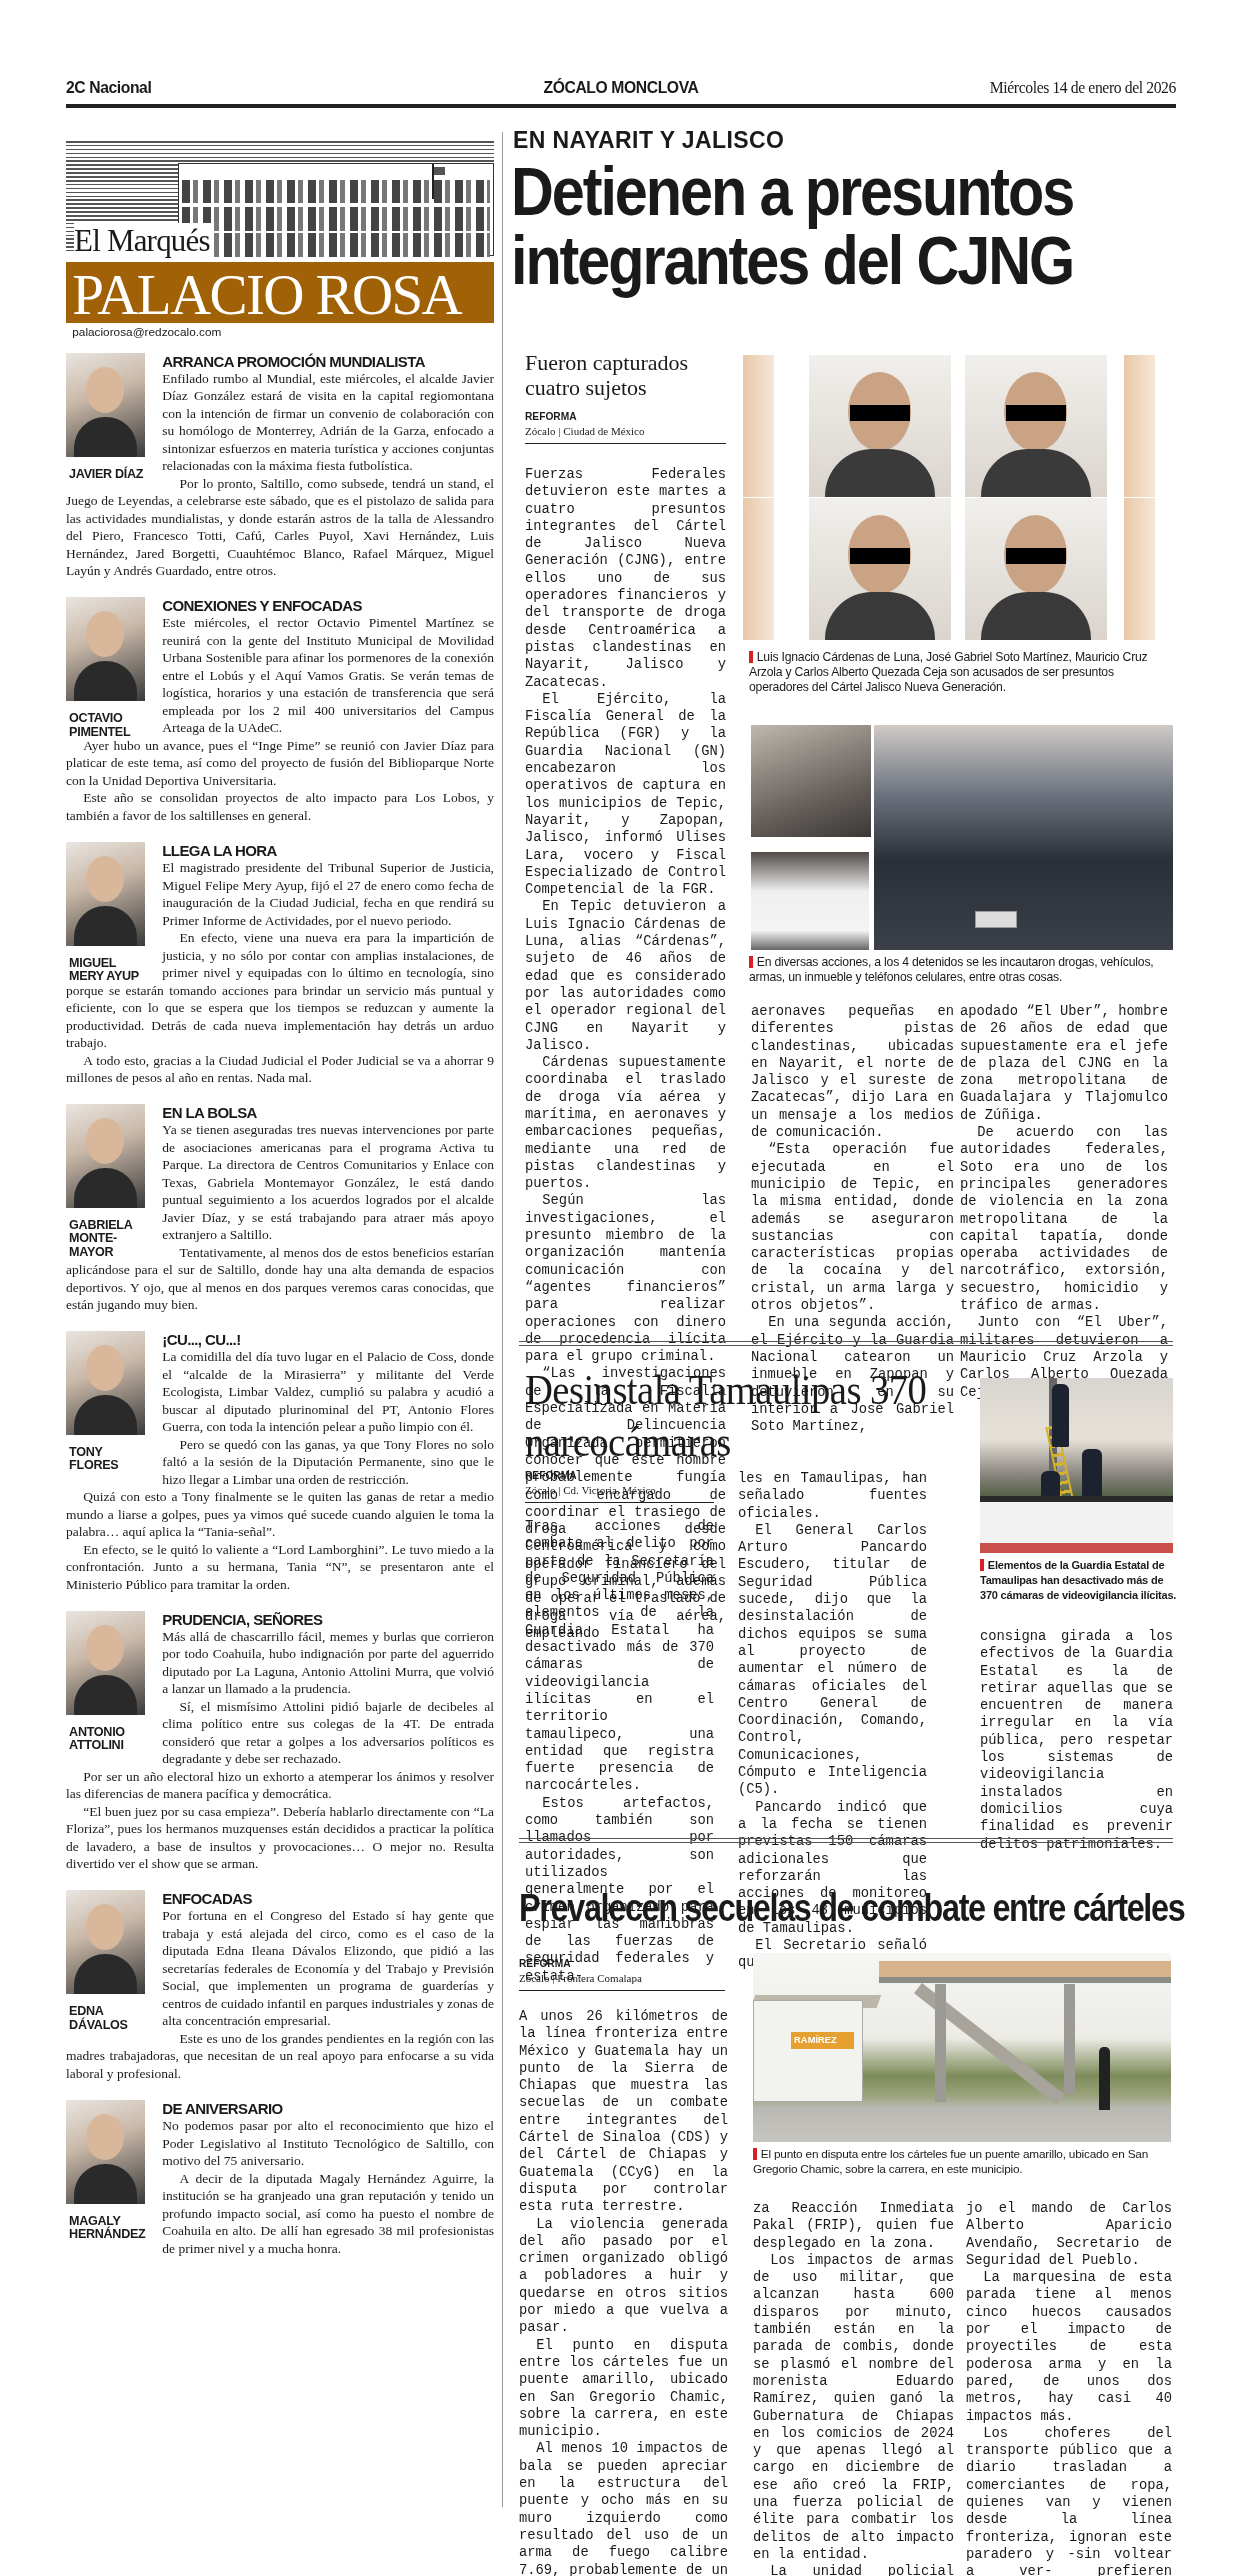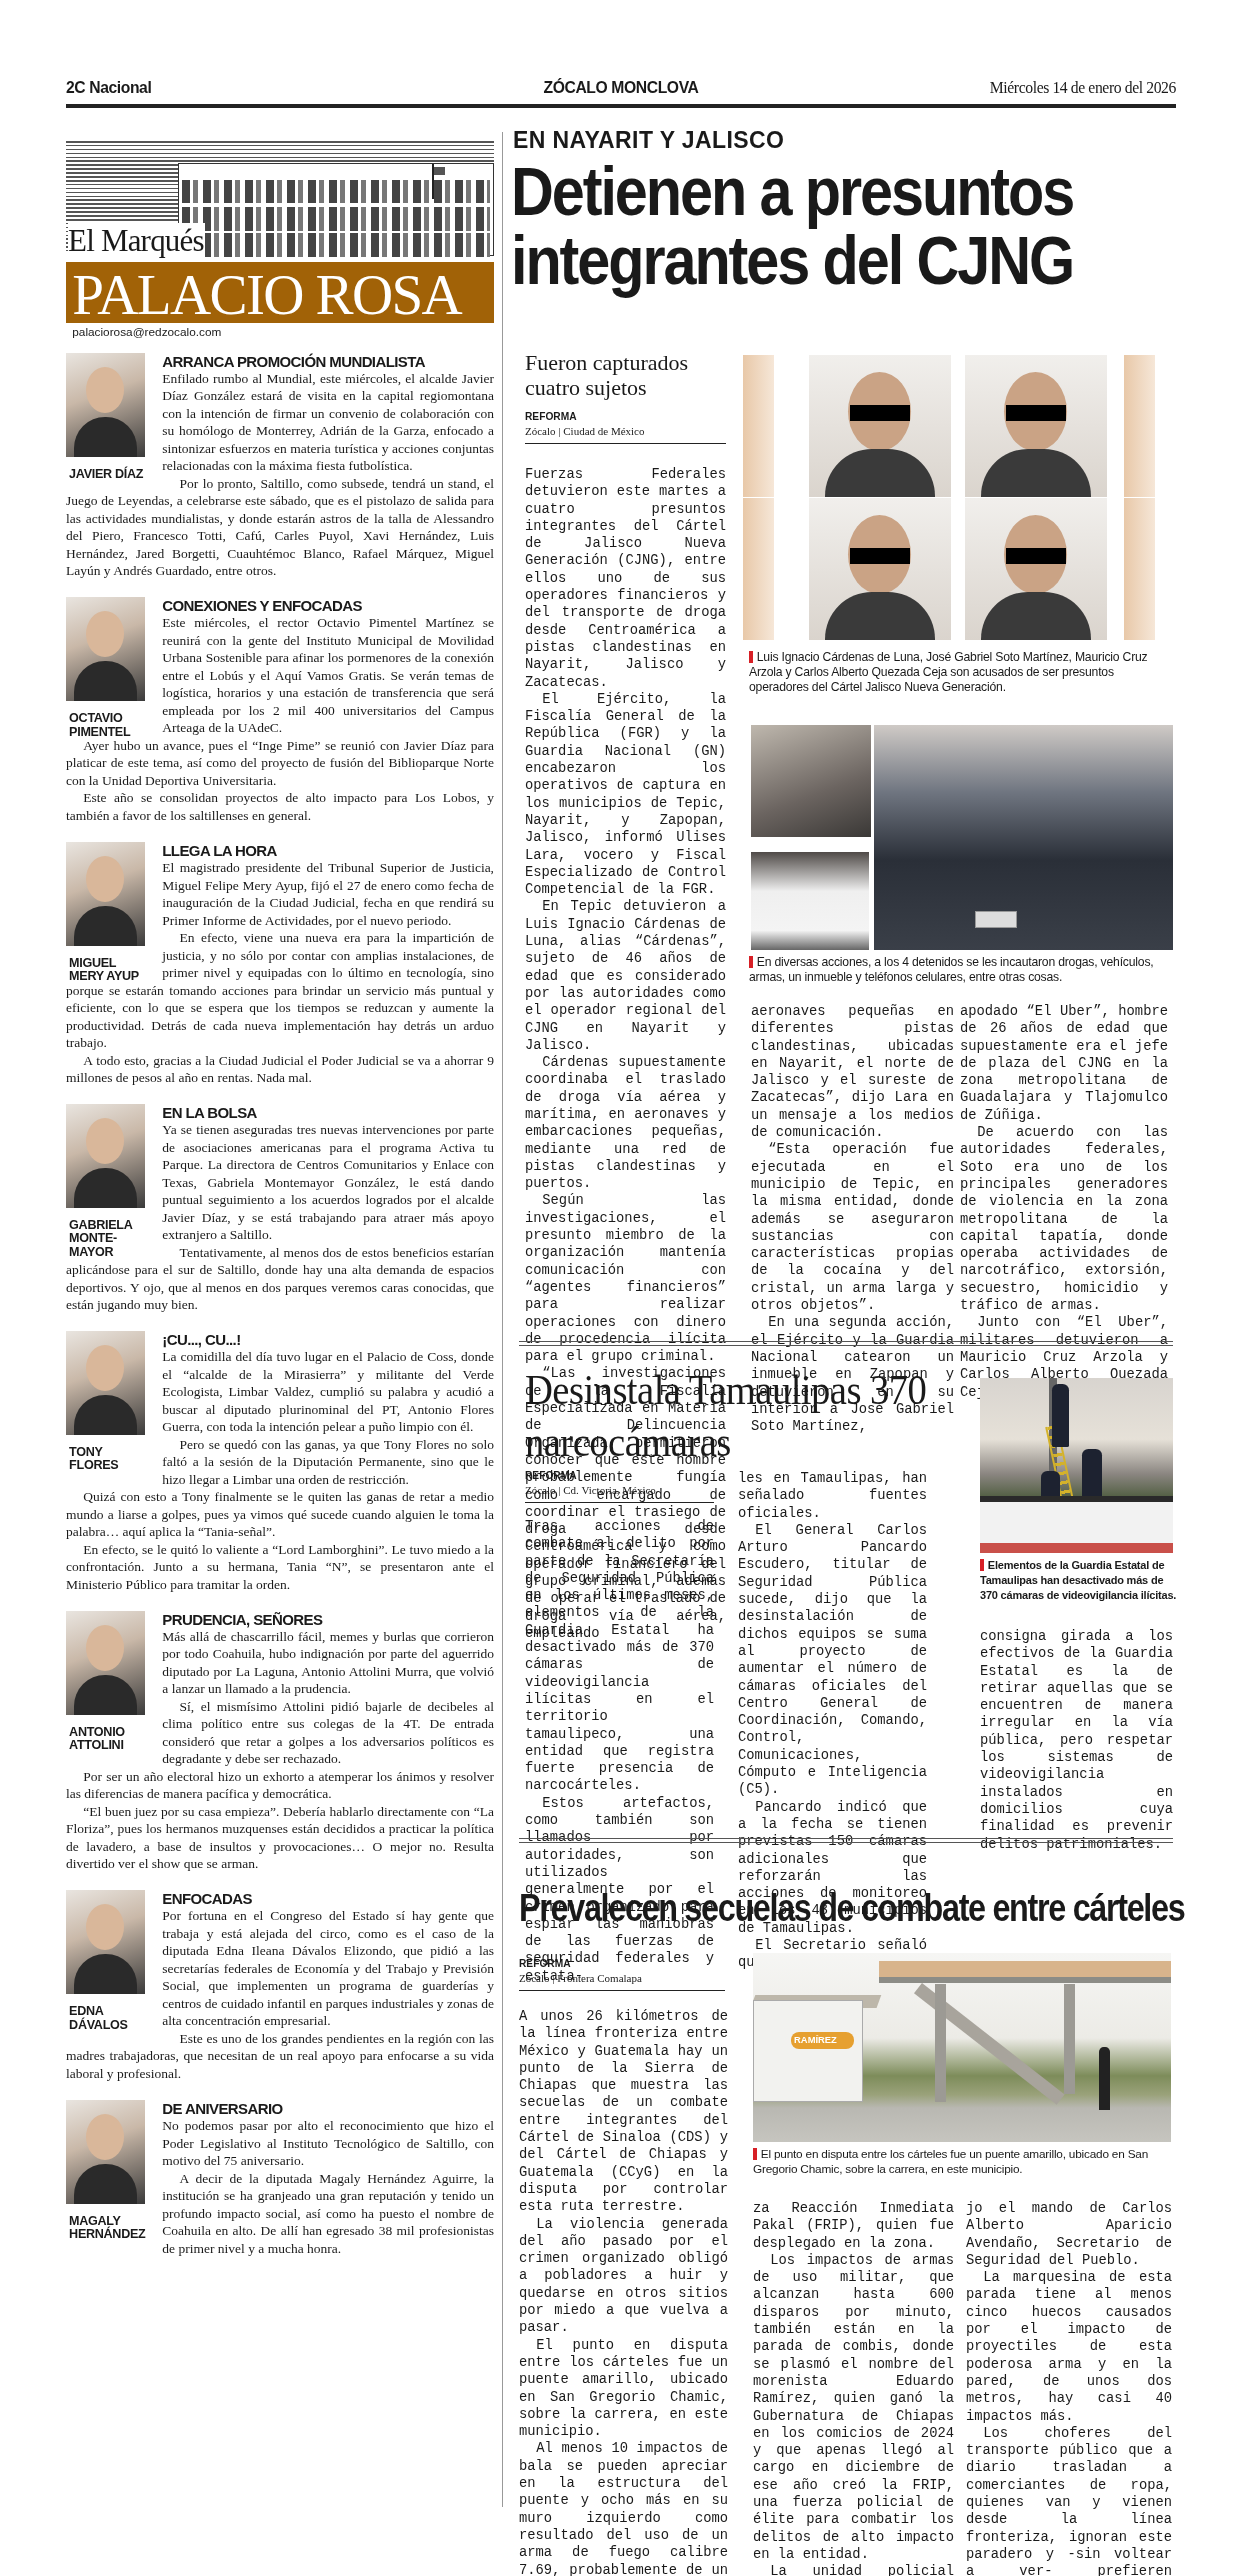--- a/index.html
+++ b/index.html
@@ -16,21 +16,21 @@
   .left { position: absolute; left: 66px; top: 132px; width: 428px; }
   .mast { position: relative; height: 197px; }
   .mast-bg { position: absolute; left: 0; top: 9.4px; width: 428px; height: 110px;
     background: repeating-linear-gradient(180deg, #555 0 1.6px, #fff 1.6px 3.9px); }
   .palace { position: absolute; left: 112px; top: 31px; width: 316px; height: 93px; background: #fff; border: 1.6px solid #333; }
   .palace .row { position: absolute; left: 3.1px; right: 3.1px; height: 23.6px;
     background: repeating-linear-gradient(90deg, #444 0 7.9px, #fff 7.9px 11px, #777 11px 15.7px, #fff 15.7px 21px); }
   .palace .r1 { top: 15.7px; } .palace .r2 { top: 43px; } .palace .r3 { top: 69px; }
   .flag { position: absolute; left: 253px; top: 0; width: 1.6px; height: 35px; background: #222; }
   .flag:after { content: ""; position: absolute; left: 1.6px; top: 3.1px; width: 11px; height: 7.9px; background: #555; }
-  .mast .marques { position: absolute; left: 2px; top: 91px; font-size: 31px; background: #fff; padding-right: 1.6px; letter-spacing: -0.8px; }
+  .mast .marques { position: absolute; left: 8px; top: 91px; font-size: 31px; background: #fff; padding-right: 1.6px; letter-spacing: -0.8px; }
   .mast .band { position: absolute; left: 0; top: 130px; width: 428px; height: 61px; background: #a16207; }
   .mast .band span { position: absolute; left: 6.3px; top: 1.6px; color: #fff; font-size: 57px; letter-spacing: -1.6px; line-height: 61px; }
   .mast .email { position: absolute; left: 6.3px; top: 193px; font-family: "Liberation Sans", sans-serif; font-size: 11.8px; }
   .item { position: relative; margin-top: 17.3px; font-size: 13.5px; line-height: 17.5px; text-align: justify; }
   .item .photo { float: left; width: 79px; height: 104px; margin: 0 17.3px 3.1px 0; position: relative; shape-outside: margin-box; }
   .item .photo .img { width: 79px; height: 104px; background: linear-gradient(160deg, #e9e5e0 0%, #c9b8a8 40%, #3a3a3a 100%); position: relative; overflow: hidden; }
   .item .photo .img:before { content: ""; position: absolute; left: 20.4px; top: 14px; width: 38px; height: 46px; border-radius: 50%; background: #d9b79a; }
   .item .photo .img:after { content: ""; position: absolute; left: 7.9px; top: 64px; width: 63px; height: 55px; border-radius: 31px 31px 0 0; background: #2a2a2a; }
   .item .photo .name { font-family: "Liberation Sans", sans-serif; font-weight: bold; font-size: 12.6px; line-height: 13.4px; margin-top: 11px; margin-left: 3.1px; letter-spacing: -0.3px; text-align: left; }
   .item h3 { font-family: "Liberation Sans", sans-serif; font-weight: bold; font-size: 15px; letter-spacing: -0.6px; line-height: 17.3px; margin-top: 1.6px; }
@@ -67,21 +67,21 @@
   .tam-photo .ladder { position: absolute; left: 74px; top: 47px; width: 12.6px; height: 86px; background: repeating-linear-gradient(180deg, #d4b22a 0 3.1px, transparent 3.1px 9.4px); border-left: 2.4px solid #d4b22a; border-right: 2.4px solid #d4b22a; transform: rotate(-12deg); }
   .tam-photo .cop { position: absolute; background: #1d2230; border-radius: 6.3px 6.3px 1.6px 1.6px; }
   .hl3 { position: absolute; left: 519px; top: 1884px; font-family: "Liberation Sans", sans-serif; font-weight: bold; font-size: 39px; line-height: 47px; letter-spacing: -1.6px; transform: scaleX(0.83); transform-origin: left top; width: 826px; }
   .bridge { position: absolute; left: 753px; top: 1953px; width: 418px; height: 189px; overflow: hidden; background: linear-gradient(180deg, #f6f6f4 0%, #ecebe6 45%, #7d8c5a 65%, #9aa27a 75%, #b9b8b2 82%, #c6c5bf 100%); }
   .bridge .deck { position: absolute; left: 126px; top: 7.9px; width: 293px; height: 22px; background: #d8b48c; border-bottom: 6.3px solid #8c8c86; }
   .bridge .stairs { position: absolute; left: 169px; top: 30px; width: 181px; height: 12.6px; background: #a8a49c; transform: rotate(38deg); transform-origin: left top; }
   .bridge .col1 { position: absolute; left: 182px; top: 31px; width: 11px; height: 118px; background: #9c9a94; }
   .bridge .col2 { position: absolute; left: 311px; top: 31px; width: 11px; height: 110px; background: #9c9a94; }
   .bridge .shelter { position: absolute; left: 0; top: 47px; width: 110px; height: 102px; background: #f2f2ef; border: 1.6px solid #aaa; }
   .bridge .shelter-roof { position: absolute; left: 0; top: 42px; width: 126px; height: 12.6px; background: #bdb7aa; transform: skewX(-20deg); }
-  .bridge .sign { position: absolute; left: 38px; top: 79px; width: 63px; height: 17.3px; background: #e6a030; border-radius: 8px; }
+  .bridge .sign { position: absolute; left: 38px; top: 79px; width: 63px; height: 17.3px; background: #e6a030; }
   .bridge .guard { position: absolute; left: 346px; top: 94px; width: 11px; height: 63px; background: #222; border-radius: 4.7px 4.7px 0 0; }
 </style>
 </head>
 <body>
 
 <div class="folio">
   <span class="l">2C Nacional</span>
   <span class="c">ZÓCALO MONCLOVA</span>
   <span class="r">Miércoles 14 de enero del 2026</span>
 </div>

